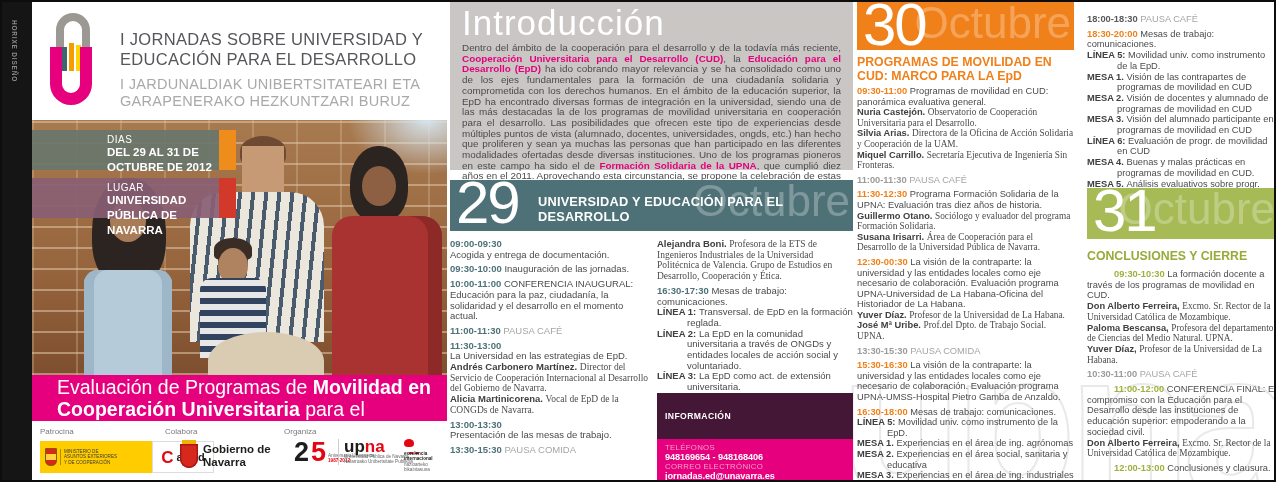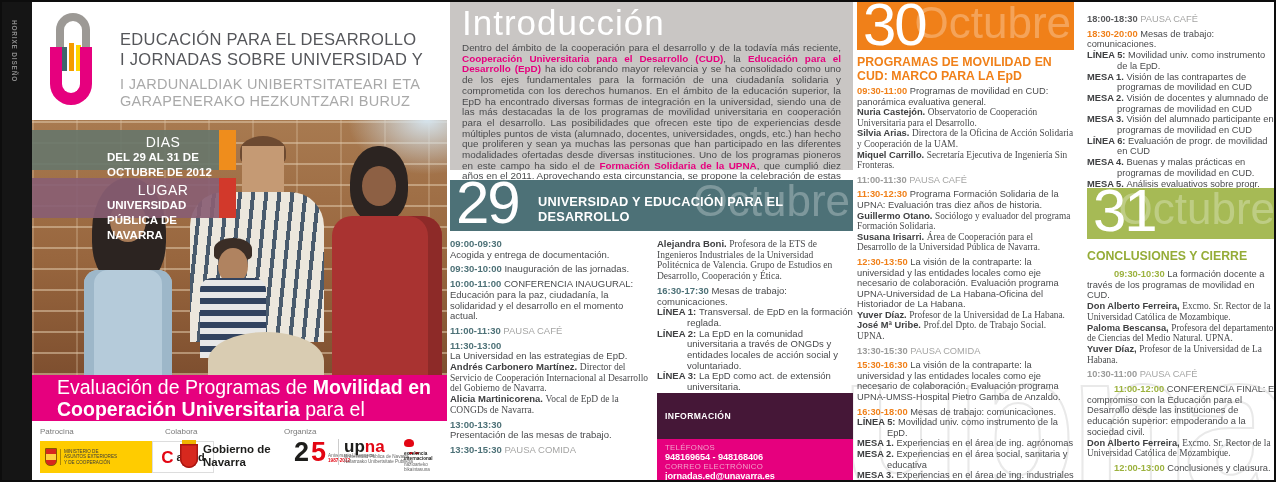--- a/index.html
+++ b/index.html
@@ -53,21 +53,21 @@
   .r-body{left:300px;top:96px;width:110px;height:160px;background:#a93331;border-radius:20px 20px 0 0;
     box-shadow:inset -14px 0 0 #8d2a28;}
   .sack{left:176px;top:212px;width:116px;height:58px;background:#d9ccb2;border-radius:50% 50% 20% 20%;}
   
   .obar{position:absolute;left:30px;width:187px;height:40px;z-index:3;color:#fff;padding:4px 0 0 75px;}
   #dias-bar{top:128px;background:rgba(104,118,106,.92);}
   #lugar-bar{top:176px;background:rgba(137,94,115,.92);}
   .obar .accent{position:absolute;right:-17px;top:0;width:17px;height:40px;}
   #dias-bar .accent{background:#ef8d1c;}
   #lugar-bar .accent{background:#d2392b;}
-  .obar-label{font-size:14px;letter-spacing:.5px;text-align:center;}
+  .obar-label{font-size:10px;letter-spacing:.5px;}
   .obar-value{font-size:11.5px;font-weight:bold;line-height:15px;width:108px;}
   
   #banner{position:absolute;left:30px;top:373px;width:415px;height:46px;background:#e6007e;z-index:3;
     color:#fff;padding:2px 0 0 25px;font-size:19.5px;line-height:21.5px;}
   #banner .b{font-weight:bold;}
   
   #sponsors{position:absolute;left:30px;top:419px;width:415px;height:59px;background:#fff;z-index:3;}
   .sp-label{position:absolute;top:6px;font-size:8px;color:#7a7a7a;}
   .lab-pat{left:8px;} .lab-col{left:133px;} .lab-org{left:252px;}
   .min-box{position:absolute;left:8px;top:20px;width:112px;height:32px;background:#ffcc00;
@@ -158,22 +158,22 @@
   <div id="masthead">
     <div id="logo">
       <div class="logo-arch"></div>
       <div class="book b1"></div>
       <div class="book b2"></div>
       <div class="book b3"></div>
       <div class="book b4"></div>
       <div class="logo-u"></div>
     </div>
     <div id="mast-text">
+      <div class="mt-line">I JORNADAS SOBRE UNIVERSIDAD Y</div>
       <div class="mt-line">EDUCACIÓN PARA EL DESARROLLO</div>
-      <div class="mt-line">I JORNADAS SOBRE UNIVERSIDAD Y</div>
       <div class="ms-line ms-first">I JARDUNALDIAK UNIBERTSITATEARI ETA</div>
       <div class="ms-line">GARAPENERAKO HEZKUNTZARI BURUZ</div>
     </div>
   </div>
 
   <div id="photo">
     <div class="fig ph-sky"></div>
     <div class="fig hair g1-hair"></div>
     <div class="fig face g1-face"></div>
     <div class="fig g1-body"></div>
@@ -325,21 +325,21 @@
       </div>
       <div class="it">
         <div class="txt"><b class="time muted">11:00-11:30</b> <span class="mutetxt">PAUSA CAFÉ</span></div>
       </div>
       <div class="it">
         <div class="txt"><b class="time accent">11:30-12:30</b> <span>Programa Formación Solidaria de la UPNA: Evaluación tras diez años de historia.</span></div>
         <div class="spk"><b class="spk-name">Guillermo Otano. </b><span class="spk-desc">Sociólogo y evaluador del programa Formación Solidaria.</span></div>
         <div class="spk"><b class="spk-name">Susana Irisarri. </b><span class="spk-desc">Área de Cooperación para el Desarrollo de la Universidad Pública de Navarra.</span></div>
       </div>
       <div class="it">
-        <div class="txt"><b class="time accent">12:30-13:50</b> <span>La visión de la contraparte: la universidad y las entidades locales como eje necesario de colaboración. Evaluación programa UPNA-Universidad de La Habana-Oficina del Historiador de La Habana.</span></div>
+        <div class="txt"><b class="time accent">12:30-00:30</b> <span>La visión de la contraparte: la universidad y las entidades locales como eje necesario de colaboración. Evaluación programa UPNA-Universidad de La Habana-Oficina del Historiador de La Habana.</span></div>
         <div class="spk"><b class="spk-name">Yuver Díaz. </b><span class="spk-desc">Profesor de la Universidad de La Habana.</span></div>
         <div class="spk"><b class="spk-name">José Mª Uribe. </b><span class="spk-desc">Prof.del Dpto. de Trabajo Social. UPNA.</span></div>
       </div>
       <div class="it">
         <div class="txt"><b class="time muted">13:30-15:30</b> <span class="mutetxt">PAUSA COMIDA</span></div>
       </div>
       <div class="it">
         <div class="txt"><b class="time accent">15:30-16:30</b> <span>La visión de la contraparte: la universidad y las entidades locales como eje necesario de colaboración. Evaluación programa UPNA-UMSS-Hospital Pietro Gamba de Anzaldo.</span></div>
       </div>
       <div class="it">

